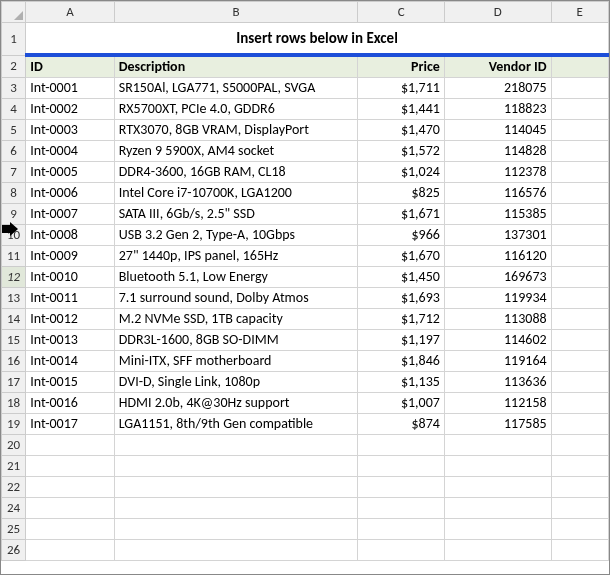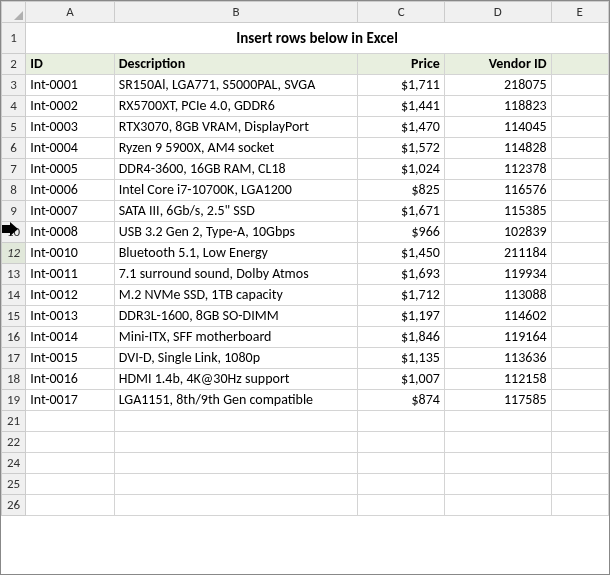--- a/index.html
+++ b/index.html
@@ -68,21 +68,21 @@
     height: 30px;
     line-height: 30px;
     border-right: none;
     border-left: none;
   }
   .title-row td.cell:first-of-type { border-left: 1px solid #d4d4d4; }
   .title-row td.cell.last { border-right: 1px solid #d4d4d4; }
   .header-row td.cell {
     background: #e8efdf;
     font-weight: bold;
-    border-top: 1px solid #1d4ed8;
+    border-top: 4px solid #1d4ed8;
     border-bottom: 1px solid #d4d4d4;
   }
   td.cell { background: #fff; }
   .ar { text-align: right; }
   .al { text-align: left; }
   .col-A { width: 88px; }
   .col-B { width: 242px; }
   .col-C { width: 86px; }
   .col-D { width: 106px; }
   .col-E { width: 57px; }
@@ -189,29 +189,37 @@
         <td class="cell al">SATA III, 6Gb/s, 2.5" SSD</td>
         <td class="cell ar">$1,671</td>
         <td class="cell ar">115385</td>
         <td class="cell "></td>
       </tr>
       <tr>
         <td class="rowhdr">10</td>
         <td class="cell al">Int-0008</td>
         <td class="cell al">USB 3.2 Gen 2, Type-A, 10Gbps</td>
         <td class="cell ar">$966</td>
-        <td class="cell ar">102839</td>
+        <td class="cell ar">137301</td>
+        <td class="cell "></td>
+      </tr>
+      <tr>
+        <td class="rowhdr">11</td>
+        <td class="cell al">Int-0009</td>
+        <td class="cell al">27" 1440p, IPS panel, 165Hz</td>
+        <td class="cell ar">$1,670</td>
+        <td class="cell ar">116120</td>
         <td class="cell "></td>
       </tr>
       <tr>
         <td class="rowhdr selected-rowhdr">12</td>
         <td class="cell al">Int-0010</td>
         <td class="cell al">Bluetooth 5.1, Low Energy</td>
         <td class="cell ar">$1,450</td>
-        <td class="cell ar">211184</td>
+        <td class="cell ar">169673</td>
         <td class="cell "></td>
       </tr>
       <tr>
         <td class="rowhdr">13</td>
         <td class="cell al">Int-0011</td>
         <td class="cell al">7.1 surround sound, Dolby Atmos</td>
         <td class="cell ar">$1,693</td>
         <td class="cell ar">119934</td>
         <td class="cell "></td>
       </tr>
@@ -243,32 +251,40 @@
         <td class="rowhdr">17</td>
         <td class="cell al">Int-0015</td>
         <td class="cell al">DVI-D, Single Link, 1080p</td>
         <td class="cell ar">$1,135</td>
         <td class="cell ar">113636</td>
         <td class="cell "></td>
       </tr>
       <tr>
         <td class="rowhdr">18</td>
         <td class="cell al">Int-0016</td>
-        <td class="cell al">HDMI 1.4b, 4K@30Hz support</td>
+        <td class="cell al">HDMI 2.0b, 4K@30Hz support</td>
         <td class="cell ar">$1,007</td>
         <td class="cell ar">112158</td>
         <td class="cell "></td>
       </tr>
       <tr>
         <td class="rowhdr">19</td>
         <td class="cell al">Int-0017</td>
         <td class="cell al">LGA1151, 8th/9th Gen compatible</td>
         <td class="cell ar">$874</td>
         <td class="cell ar">117585</td>
         <td class="cell "></td>
+      </tr>
+      <tr>
+        <td class="rowhdr">20</td>
+        <td class="cell"></td>
+        <td class="cell"></td>
+        <td class="cell"></td>
+        <td class="cell"></td>
+        <td class="cell"></td>
       </tr>
       <tr>
         <td class="rowhdr">21</td>
         <td class="cell"></td>
         <td class="cell"></td>
         <td class="cell"></td>
         <td class="cell"></td>
         <td class="cell"></td>
       </tr>
       <tr>

